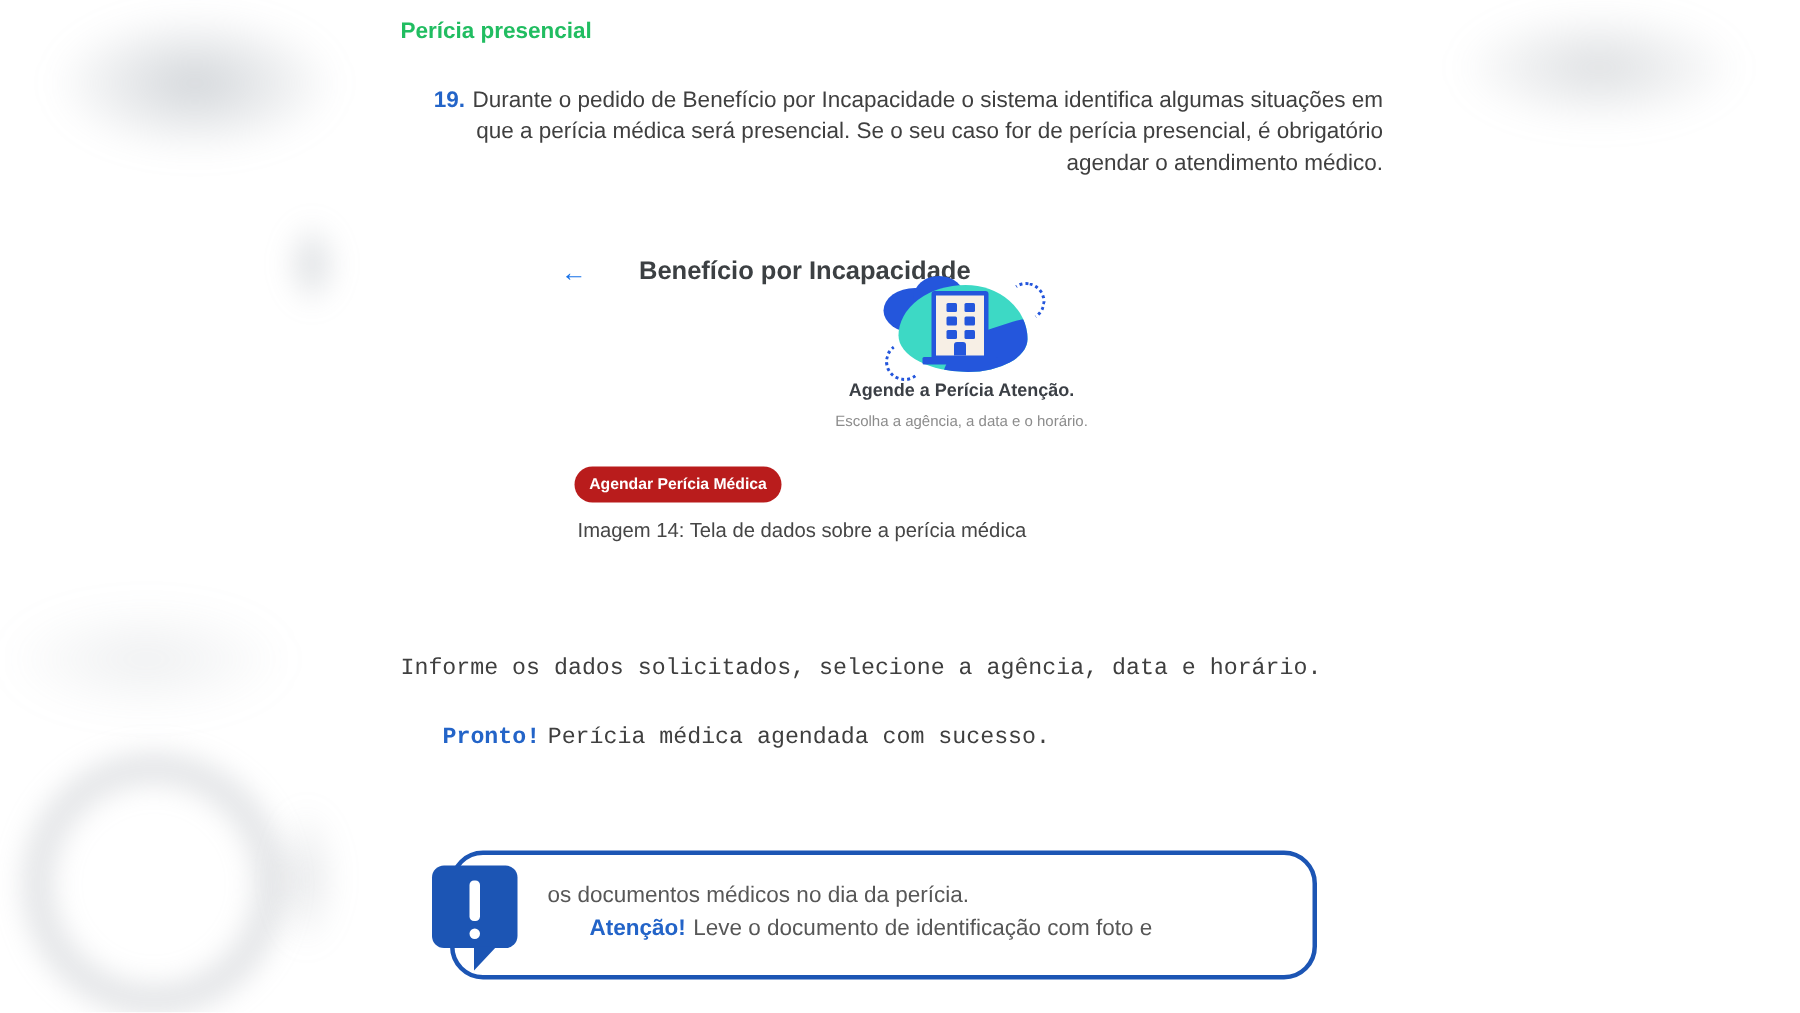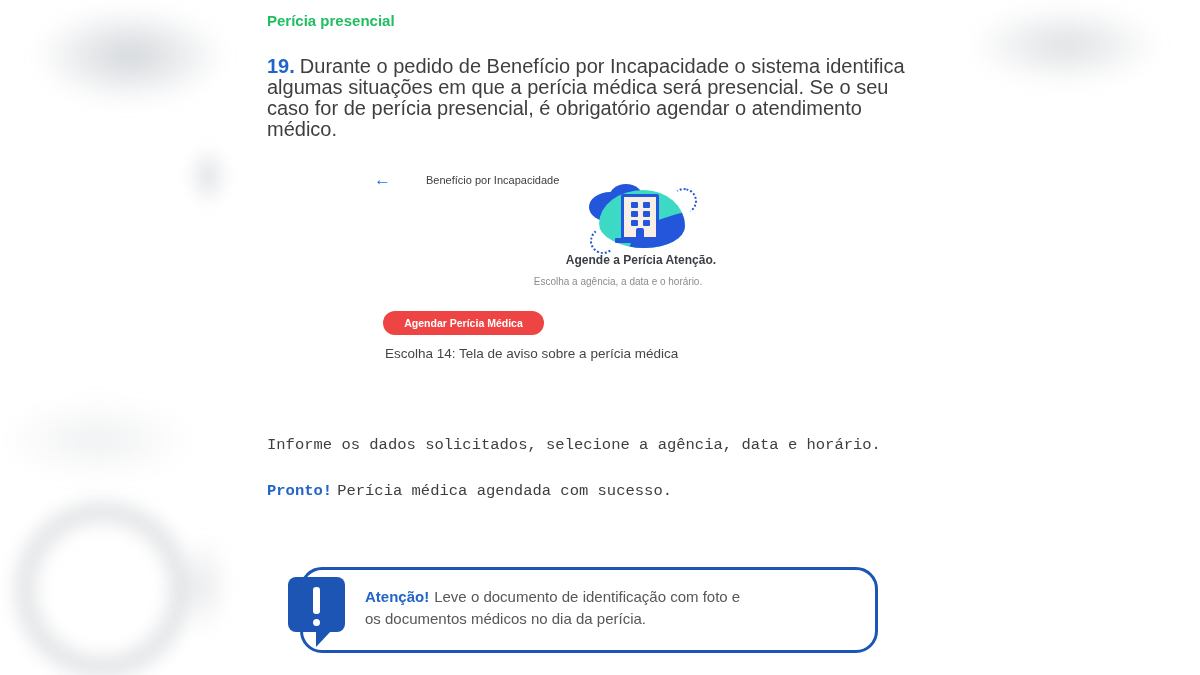--- a/index.html
+++ b/index.html
@@ -12,54 +12,54 @@
   .blob-tl{left:35px;top:8px;width:190px;height:95px;background:radial-gradient(ellipse at 50% 50%,rgba(139,148,158,.38),rgba(139,148,158,0) 72%);filter:blur(10px);}
   .blob-l2{left:188px;top:145px;width:40px;height:62px;background:radial-gradient(ellipse,rgba(139,148,158,.30),rgba(139,148,158,0) 70%);filter:blur(8px);}
   .blob-l3{left:0px;top:402px;width:195px;height:75px;background:radial-gradient(ellipse,rgba(150,158,166,.16),rgba(150,158,166,0) 70%);filter:blur(12px);}
   .ring-bl{left:5px;top:492px;width:195px;height:195px;border-radius:50%;
     background:radial-gradient(circle,rgba(150,156,165,0) 42%,rgba(150,156,165,.28) 56%,rgba(150,156,165,0) 70%);filter:blur(7px);}
   .blob-l4{left:182px;top:535px;width:45px;height:100px;background:radial-gradient(ellipse,rgba(150,156,165,.22),rgba(150,156,165,0) 70%);filter:blur(9px);}
   .blob-tr{left:972px;top:6px;width:188px;height:78px;background:radial-gradient(ellipse,rgba(145,152,160,.30),rgba(145,152,160,0) 72%);filter:blur(10px);}
 
   
   .doc-heading{position:absolute;left:267px;top:12px;font-size:15px;font-weight:bold;color:#21bd61;text-align:center;}
-  .doc-para{position:absolute;left:267px;top:56px;width:655px;font-size:20px;line-height:21px;color:#3f3f3f;}
+  .doc-para{position:absolute;left:267px;top:56px;width:655px;font-size:15px;line-height:21px;color:#3f3f3f;text-align:right;}
   .num-accent{color:#2364c8;font-weight:bold;display:inline-block;margin-right:5px;}
   .doc-line{position:absolute;left:267px;font-size:15.5px;color:#3f3f3f;font-family:Liberation Mono, monospace;}
   .informe{top:436px;}
   .pronto-line{top:482px;}
-  .accent-bold{color:#2364c8;font-weight:bold;display:inline-block;margin-right:5px;}
+  .accent-bold{color:#2364c8;font-weight:bold;display:inline-block;margin-right:5px;margin-left:28px;}
   .caption{position:absolute;left:385px;top:346px;font-size:13.5px;color:#464646;}
 
   
   .back-row{position:absolute;left:374px;top:171px;display:flex;align-items:center;}
   .back-arrow{color:#1a73e8;font-size:17px;line-height:17px;font-weight:bold;}
-  .back-label{margin-left:11px;font-size:11px;font-weight:400;color:#3c4043;padding-left:24px;}
+  .back-label{margin-left:11px;font-size:17px;font-weight:700;color:#3c4043;padding-left:24px;}
 
   .illo{position:absolute;left:595px;top:186px;width:94px;height:64px;}
   .illo-cloud{position:absolute;left:-6px;top:6px;width:42px;height:30px;background:#2456dc;border-radius:50%;}
   .illo-cloud2{position:absolute;left:14px;top:-2px;width:34px;height:28px;background:#2456dc;border-radius:50%;}
   .illo-blob{position:absolute;left:4px;top:4px;width:86px;height:58px;background:#3dd9c5;overflow:hidden;
     border-radius:52% 48% 46% 54% / 58% 62% 38% 42%;}
   .illo-swoosh{position:absolute;right:-26px;bottom:-28px;width:84px;height:58px;background:#2456dc;
     border-radius:62% 38% 10% 60%;transform:rotate(-18deg);}
   .arc{position:absolute;border:2px dotted #2456dc;border-radius:50%;}
   .arc-tr{left:76px;top:2px;width:22px;height:22px;border-color:#2456dc #2456dc transparent transparent;transform:rotate(12deg);}
   .arc-bl{left:-5px;top:42px;width:22px;height:22px;border-color:transparent transparent #2456dc #2456dc;transform:rotate(8deg);}
   .bld{position:absolute;left:26px;top:8px;width:38px;height:46px;background:#f7efe5;border:3px solid #2456dc;border-radius:2px;box-sizing:border-box;}
   .bld-windows{display:grid;grid-template-columns:7px 7px;grid-gap:3px 5px;justify-content:center;margin-top:5px;}
   .bld-window{width:7px;height:6px;background:#2456dc;border-radius:1px;}
   .bld-door{position:absolute;left:12px;bottom:0;width:8px;height:9px;background:#2456dc;border-radius:2px 2px 0 0;}
   .bld-base{position:absolute;left:20px;top:52px;width:50px;height:5px;background:#2456dc;border-radius:1px;}
 
   .shot-title{position:absolute;left:491px;top:253px;width:300px;text-align:center;font-size:12px;font-weight:bold;color:#3b3f45;}
-  .shot-sub{position:absolute;left:468px;top:276px;width:300px;text-align:center;font-size:10px;color:#8c8c8c;}
+  .shot-sub{position:absolute;left:491px;top:276px;width:300px;text-align:center;font-size:10px;color:#8c8c8c;}
 
-  .shot-button{position:absolute;left:383px;top:311px;width:161px;height:24px;border:none;border-radius:12px;
-    background:#ef4444;color:#ffffff;font-size:10.5px;font-weight:bold;font-family:"Liberation Sans",sans-serif;
+  .shot-button{position:absolute;left:383px;top:311px;width:138px;height:24px;border:none;border-radius:12px;
+    background:#b91c1c;color:#ffffff;font-size:10.5px;font-weight:bold;font-family:"Liberation Sans",sans-serif;
     display:flex;align-items:center;justify-content:center;cursor:pointer;}
 
   
   .callout-box{position:absolute;left:300px;top:567px;width:578px;height:86px;background:#ffffff;
     border:3px solid #1c55b4;border-radius:22px;box-sizing:border-box;}
   .note-icon{position:absolute;left:288px;top:577px;width:57px;height:55px;background:#1c55b4;border-radius:8px;}
   .note-tail{position:absolute;left:28px;bottom:-15px;width:0;height:0;border-top:16px solid #1c55b4;border-right:15px solid transparent;}
   .excl-bar{position:absolute;left:25px;top:10px;width:7px;height:27px;background:#ffffff;border-radius:3px;}
   .excl-dot{position:absolute;left:25px;top:42px;width:7px;height:7px;background:#ffffff;border-radius:50%;}
   .callout-text{position:absolute;left:365px;top:586px;font-size:15px;line-height:22px;color:#575757;}
@@ -106,33 +106,33 @@
       </div>
       <div class="bld-door"></div>
     </div>
     <div class="bld-base"></div>
   </div>
 
   <div class="shot-title">Agende a Perícia Atenção.</div>
   <div class="shot-sub">Escolha a agência, a data e o horário.</div>
   <button class="shot-button">Agendar Perícia Médica</button>
 
-  <div class="caption">Escolha 14: Tela de aviso sobre a perícia médica</div>
+  <div class="caption">Imagem 14: Tela de dados sobre a perícia médica</div>
 
   <div class="doc-line informe">Informe os dados solicitados, selecione a agência, data e horário.</div>
   <div class="doc-line pronto-line">
     <span class="accent-bold">Pronto!</span><span>Perícia médica agendada com sucesso.</span>
   </div>
 
   <div class="callout-box"></div>
   <div class="note-icon">
     <div class="excl-bar"></div>
     <div class="excl-dot"></div>
     <div class="note-tail"></div>
   </div>
   <div class="callout-text">
+    <div>os documentos médicos no dia da perícia.</div>
     <div>
       <span class="accent-bold">Atenção!</span><span>Leve o documento de identificação com foto e</span>
     </div>
-    <div>os documentos médicos no dia da perícia.</div>
   </div>
 
 </div>
 
 </body></html>

